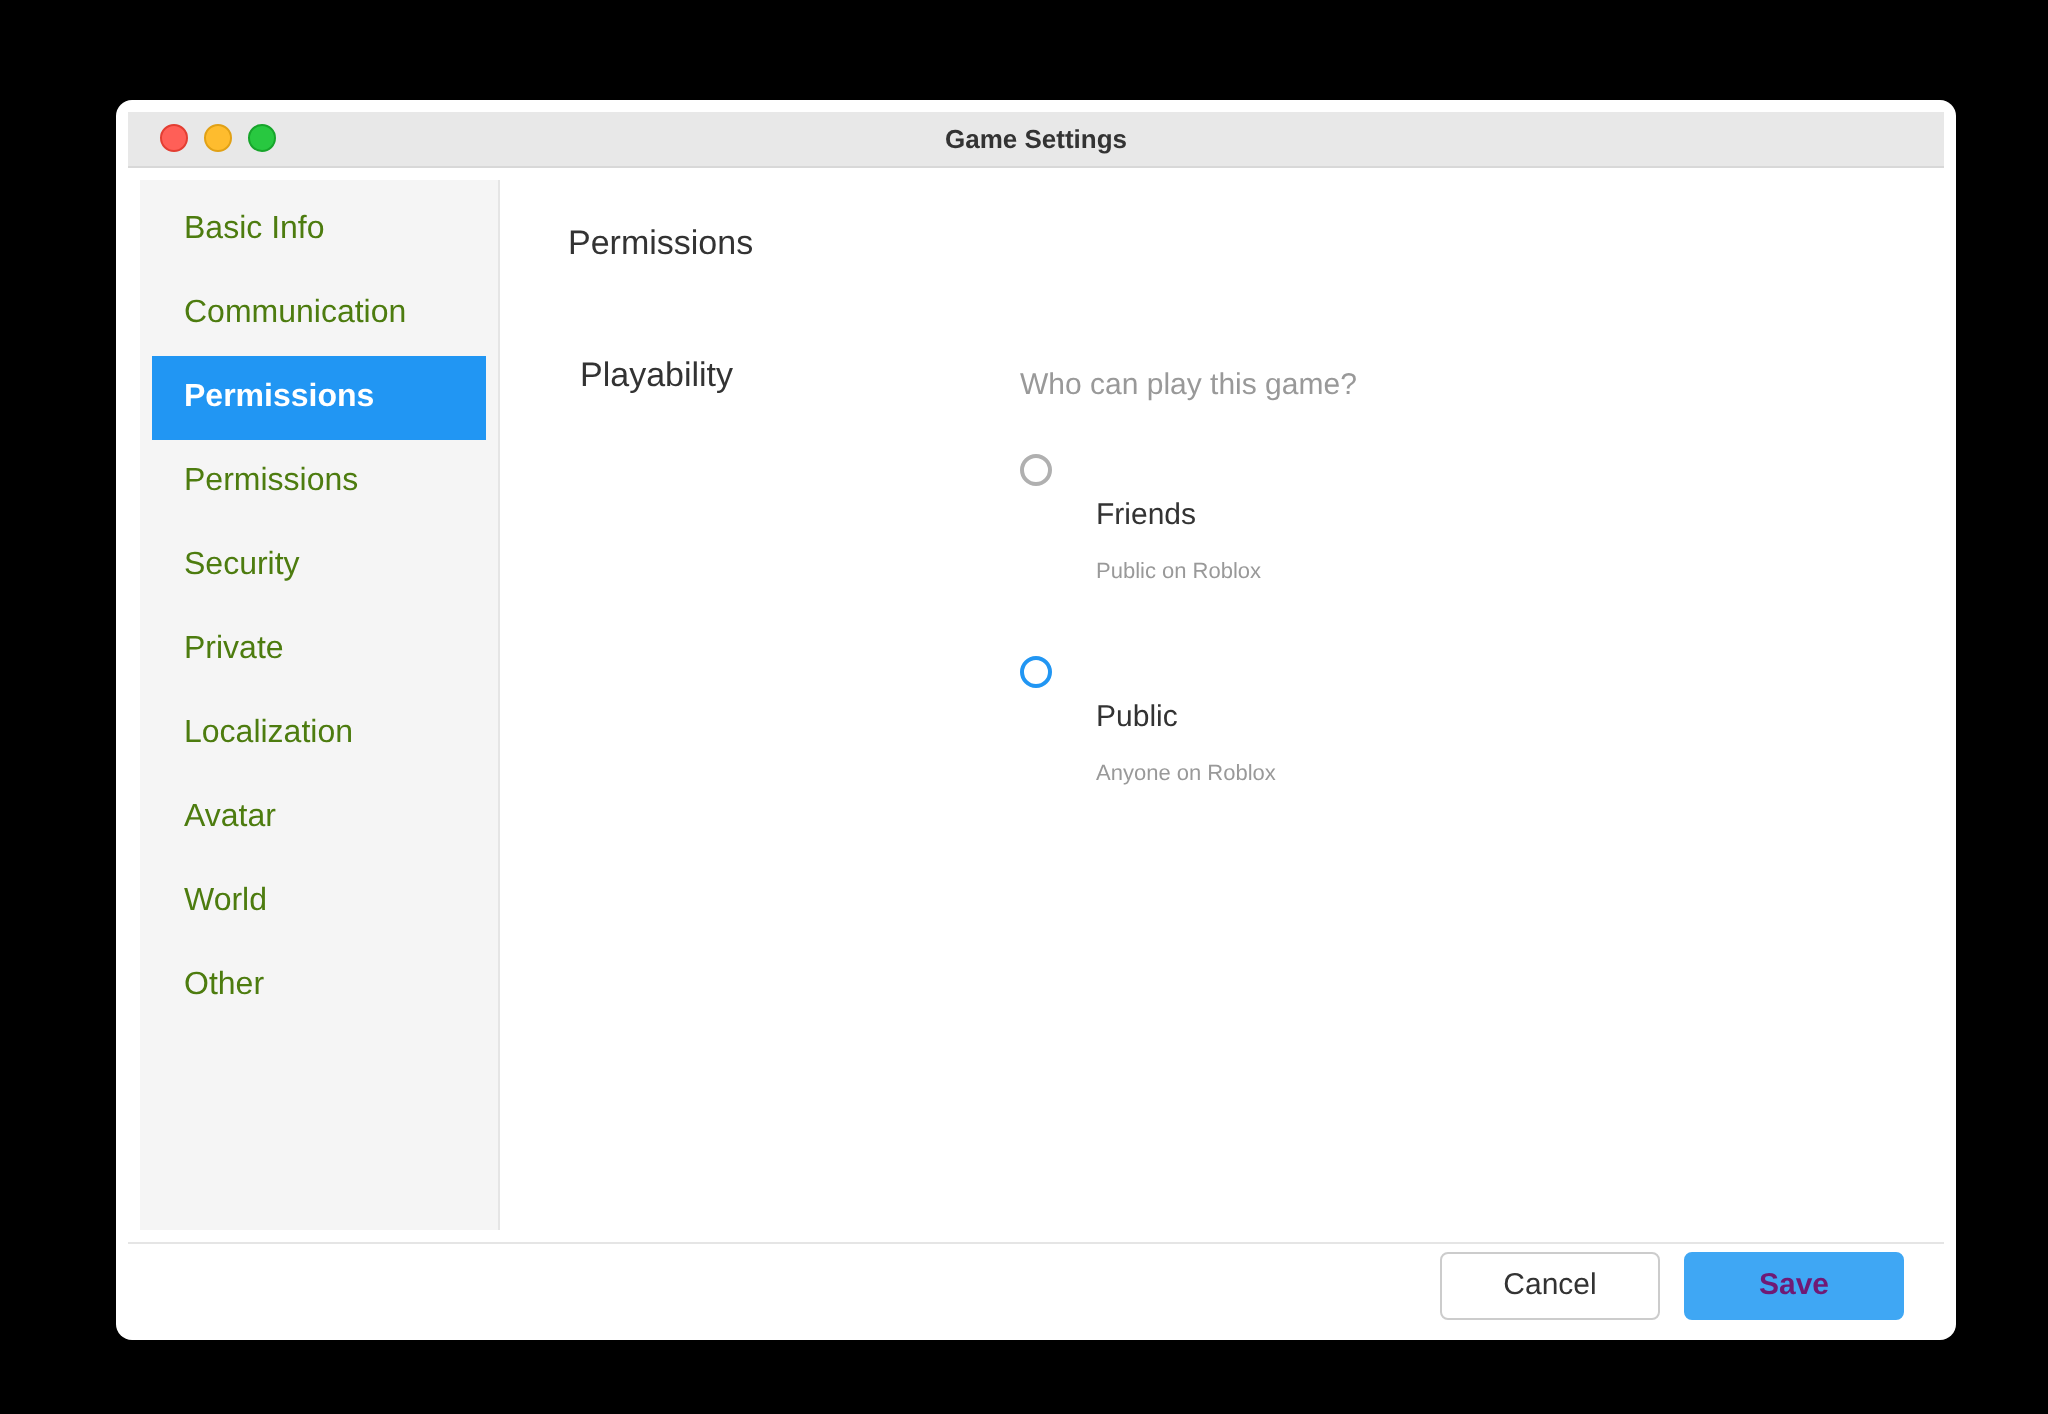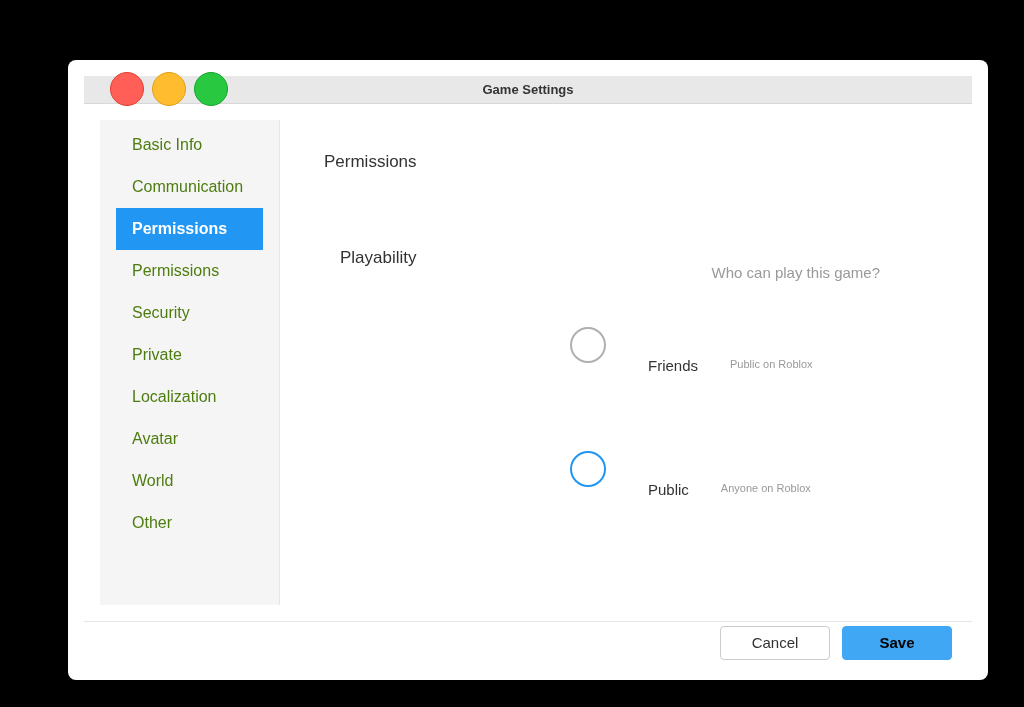--- a/index.html
+++ b/index.html
@@ -1,17 +1,17 @@
 <!DOCTYPE html>
 <html><head>
   <meta charset="utf-8">
   <style>
     * {
       margin: 0;
-      padding: 16px;
+      padding: 6px;
       box-sizing: border-box;
       font-family: -apple-system, BlinkMacSystemFont, "Segoe UI", Helvetica, Arial, sans-serif;
     }
     body {
       background: #000;
       display: flex;
       align-items: center;
       justify-content: center;
       width: 1024px;
       height: 707px;
@@ -97,21 +97,20 @@
       gap: 64px;
     }
     .setting-label {
       font-size: 17px;
       color: #333;
       width: 150px;
       flex-shrink: 0;
     }
     .setting-content {
       flex: 1;
-      text-align: right;
     }
     .setting-question {
       font-size: 15px;
       color: #999;
       margin-bottom: 12px;
     }
     .radio-option {
       display: flex;
       align-items: flex-start;
       gap: 10px;
@@ -134,21 +133,22 @@
     }
     .radio-circle.selected::after {
       content: "";
       width: 8px;
       height: 8px;
       border-radius: 50%;
       background: #2196f3;
     }
     .radio-texts {
       display: flex;
-      flex-direction: row;
+      flex-direction: column;
+      margin-top: 12px;
     }
     .radio-title {
       font-size: 15px;
       color: #333;
       line-height: 1.2;
     }
     .radio-subtitle {
       font-size: 11px;
       color: #999;
       margin-top: 1px;
@@ -175,21 +175,21 @@
       min-width: 110px;
     }
     .btn-cancel {
       background: #fff;
       border: 1px solid #ccc;
       color: #333;
     }
     .btn-save {
       background: #3fa7f4;
       border: 1px solid #3fa7f4;
-      color: #000000;
+      color: #701a75;
       font-weight: 600;
     }
   </style>
 </head>
 <body>
 
 <div class="window">
 
   <div class="titlebar">
     <div class="traffic-lights">

